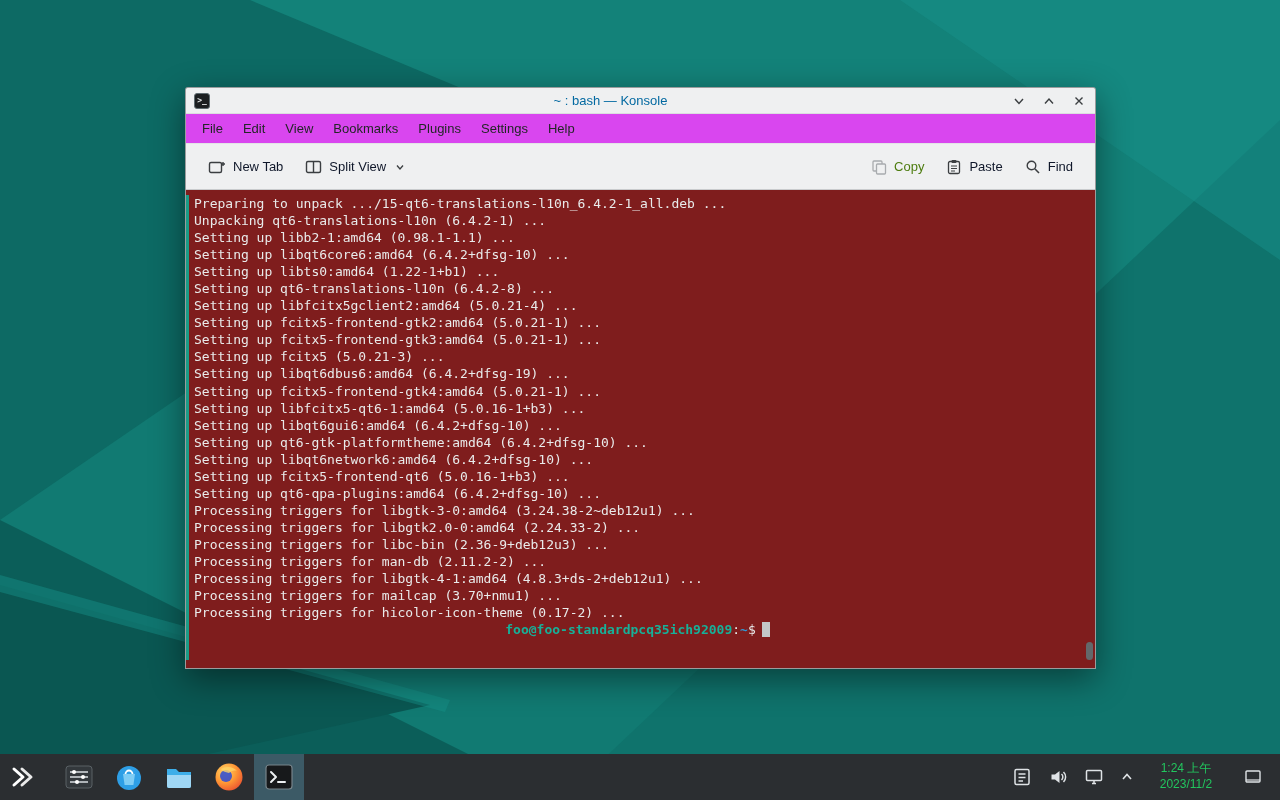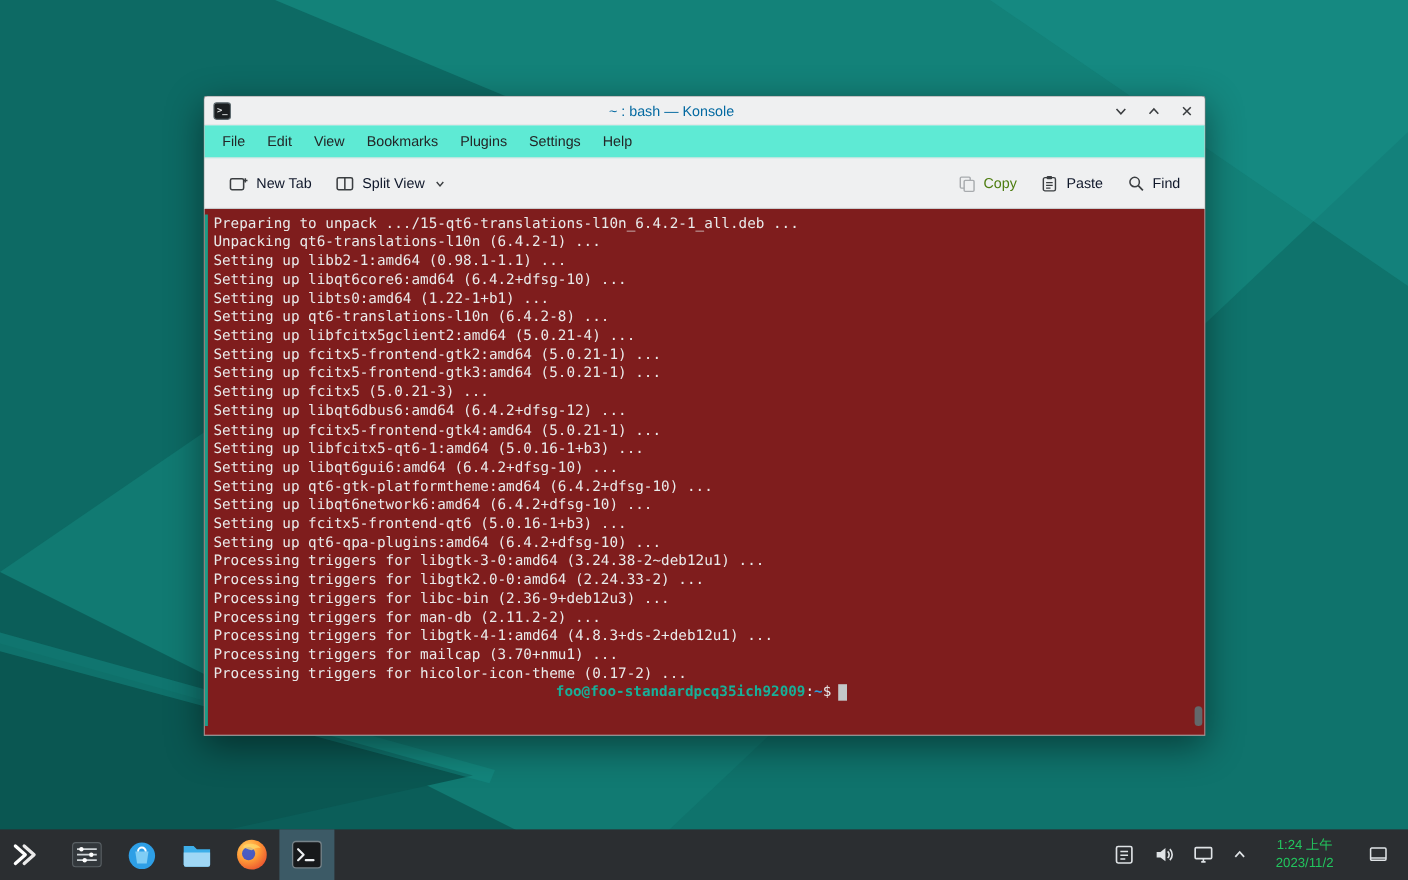--- a/index.html
+++ b/index.html
@@ -29,21 +29,21 @@
   }
   .title-text {
     flex:1; text-align:center; font-size:13px; color:#0369a1;
   }
   .win-controls { display:flex; gap:14px; align-items:center; }
   .win-btn { width:16px; height:16px; display:flex; align-items:center; justify-content:center; cursor:pointer; }
   .win-btn svg { display:block; }
 
   .menubar {
     height:30px; flex:0 0 30px; display:flex; align-items:center;
-    padding:0 6px; background:#5eead4; border-bottom:1px solid #e2e4e6;
+    padding:0 6px; background:#d946ef; border-bottom:1px solid #e2e4e6;
   }
   .menu-item {
     padding:4px 10px; font-size:13px; color:#232627; border-radius:3px; cursor:default;
   }
 
   .toolbar {
     height:46px; flex:0 0 46px; display:flex; align-items:center;
     padding:0 14px; background:#eff0f1; border-bottom:1px solid #c9cbcd; gap:6px;
   }
   .tbtn {
@@ -220,21 +220,21 @@
             <div class="tline">Preparing to unpack .../15-qt6-translations-l10n_6.4.2-1_all.deb ...</div>
             <div class="tline">Unpacking qt6-translations-l10n (6.4.2-1) ...</div>
             <div class="tline">Setting up libb2-1:amd64 (0.98.1-1.1) ...</div>
             <div class="tline">Setting up libqt6core6:amd64 (6.4.2+dfsg-10) ...</div>
             <div class="tline">Setting up libts0:amd64 (1.22-1+b1) ...</div>
             <div class="tline">Setting up qt6-translations-l10n (6.4.2-8) ...</div>
             <div class="tline">Setting up libfcitx5gclient2:amd64 (5.0.21-4) ...</div>
             <div class="tline">Setting up fcitx5-frontend-gtk2:amd64 (5.0.21-1) ...</div>
             <div class="tline">Setting up fcitx5-frontend-gtk3:amd64 (5.0.21-1) ...</div>
             <div class="tline">Setting up fcitx5 (5.0.21-3) ...</div>
-            <div class="tline">Setting up libqt6dbus6:amd64 (6.4.2+dfsg-12) ...</div>
+            <div class="tline">Setting up libqt6dbus6:amd64 (6.4.2+dfsg-19) ...</div>
             <div class="tline">Setting up fcitx5-frontend-gtk4:amd64 (5.0.21-1) ...</div>
             <div class="tline">Setting up libfcitx5-qt6-1:amd64 (5.0.16-1+b3) ...</div>
             <div class="tline">Setting up libqt6gui6:amd64 (6.4.2+dfsg-10) ...</div>
             <div class="tline">Setting up qt6-gtk-platformtheme:amd64 (6.4.2+dfsg-10) ...</div>
             <div class="tline">Setting up libqt6network6:amd64 (6.4.2+dfsg-10) ...</div>
             <div class="tline">Setting up fcitx5-frontend-qt6 (5.0.16-1+b3) ...</div>
             <div class="tline">Setting up qt6-qpa-plugins:amd64 (6.4.2+dfsg-10) ...</div>
             <div class="tline">Processing triggers for libgtk-3-0:amd64 (3.24.38-2~deb12u1) ...</div>
             <div class="tline">Processing triggers for libgtk2.0-0:amd64 (2.24.33-2) ...</div>
             <div class="tline">Processing triggers for libc-bin (2.36-9+deb12u3) ...</div>

